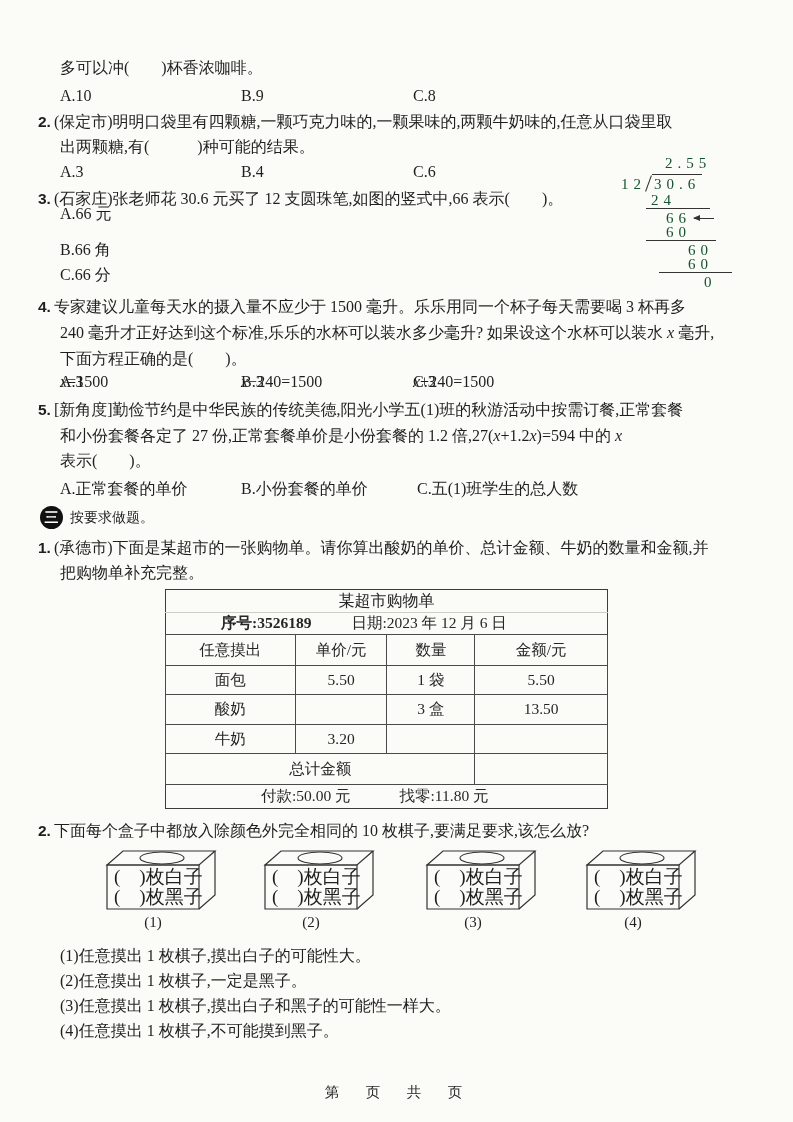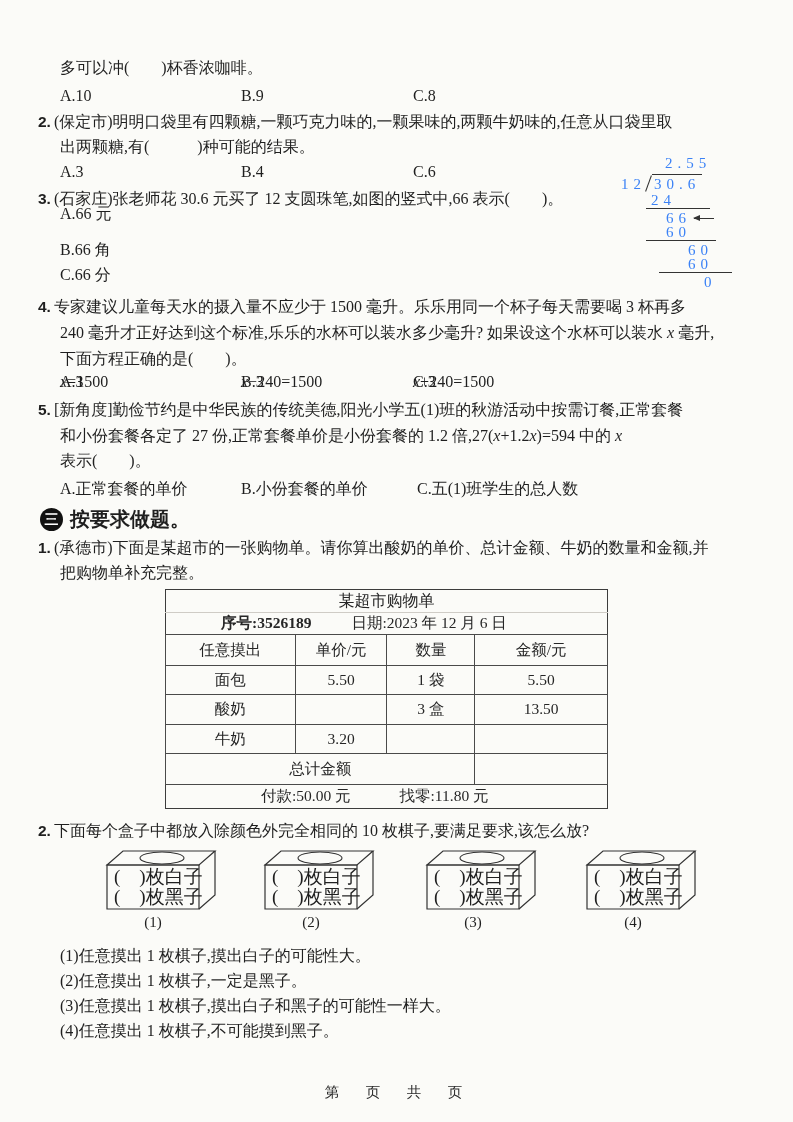--- a/index.html
+++ b/index.html
@@ -21,25 +21,25 @@
 
   
   .sec{position:absolute;left:40px;top:506px;display:flex;align-items:center;}
   .sec-badge{
     display:inline-flex;align-items:center;justify-content:center;
     width:23px;height:23px;border-radius:50%;
     background:#111111;color:#ffffff;
     font-family:"Liberation Sans","DejaVu Sans",sans-serif;
     font-size:14px;font-weight:700;margin-right:7px;
   }
-  .sec-title{font-family:"Liberation Sans","DejaVu Sans",sans-serif;font-weight:700;font-size:20px;}
+  .sec-title{font-family:"Liberation Sans","DejaVu Sans",sans-serif;font-weight:400;font-size:14px;}
 
   
   .division{position:absolute;left:618px;top:152px;width:175px;height:150px;
-    font-size:15px;letter-spacing:5px;color:#3b82f6;}
+    font-size:15px;letter-spacing:5px;color:#14532d;}
   .division .d{position:absolute;white-space:nowrap;line-height:15px;}
   .dq{left:47px;top:4px;}
   .ddr{left:3px;top:25px;}
   .dvd{left:36px;top:25px;}
   .dslash{position:absolute;left:30px;top:23px;height:17px;width:0;
     border-left:1.5px solid #333;transform:rotate(20deg);}
   .dover{position:absolute;left:34px;top:22px;width:50px;border-top:1.5px solid #333;}
   .d24{left:33px;top:41px;}
   .dl1{position:absolute;left:28px;top:56px;width:64px;border-top:1.2px solid #333;}
   .d66{left:48px;top:59px;}

